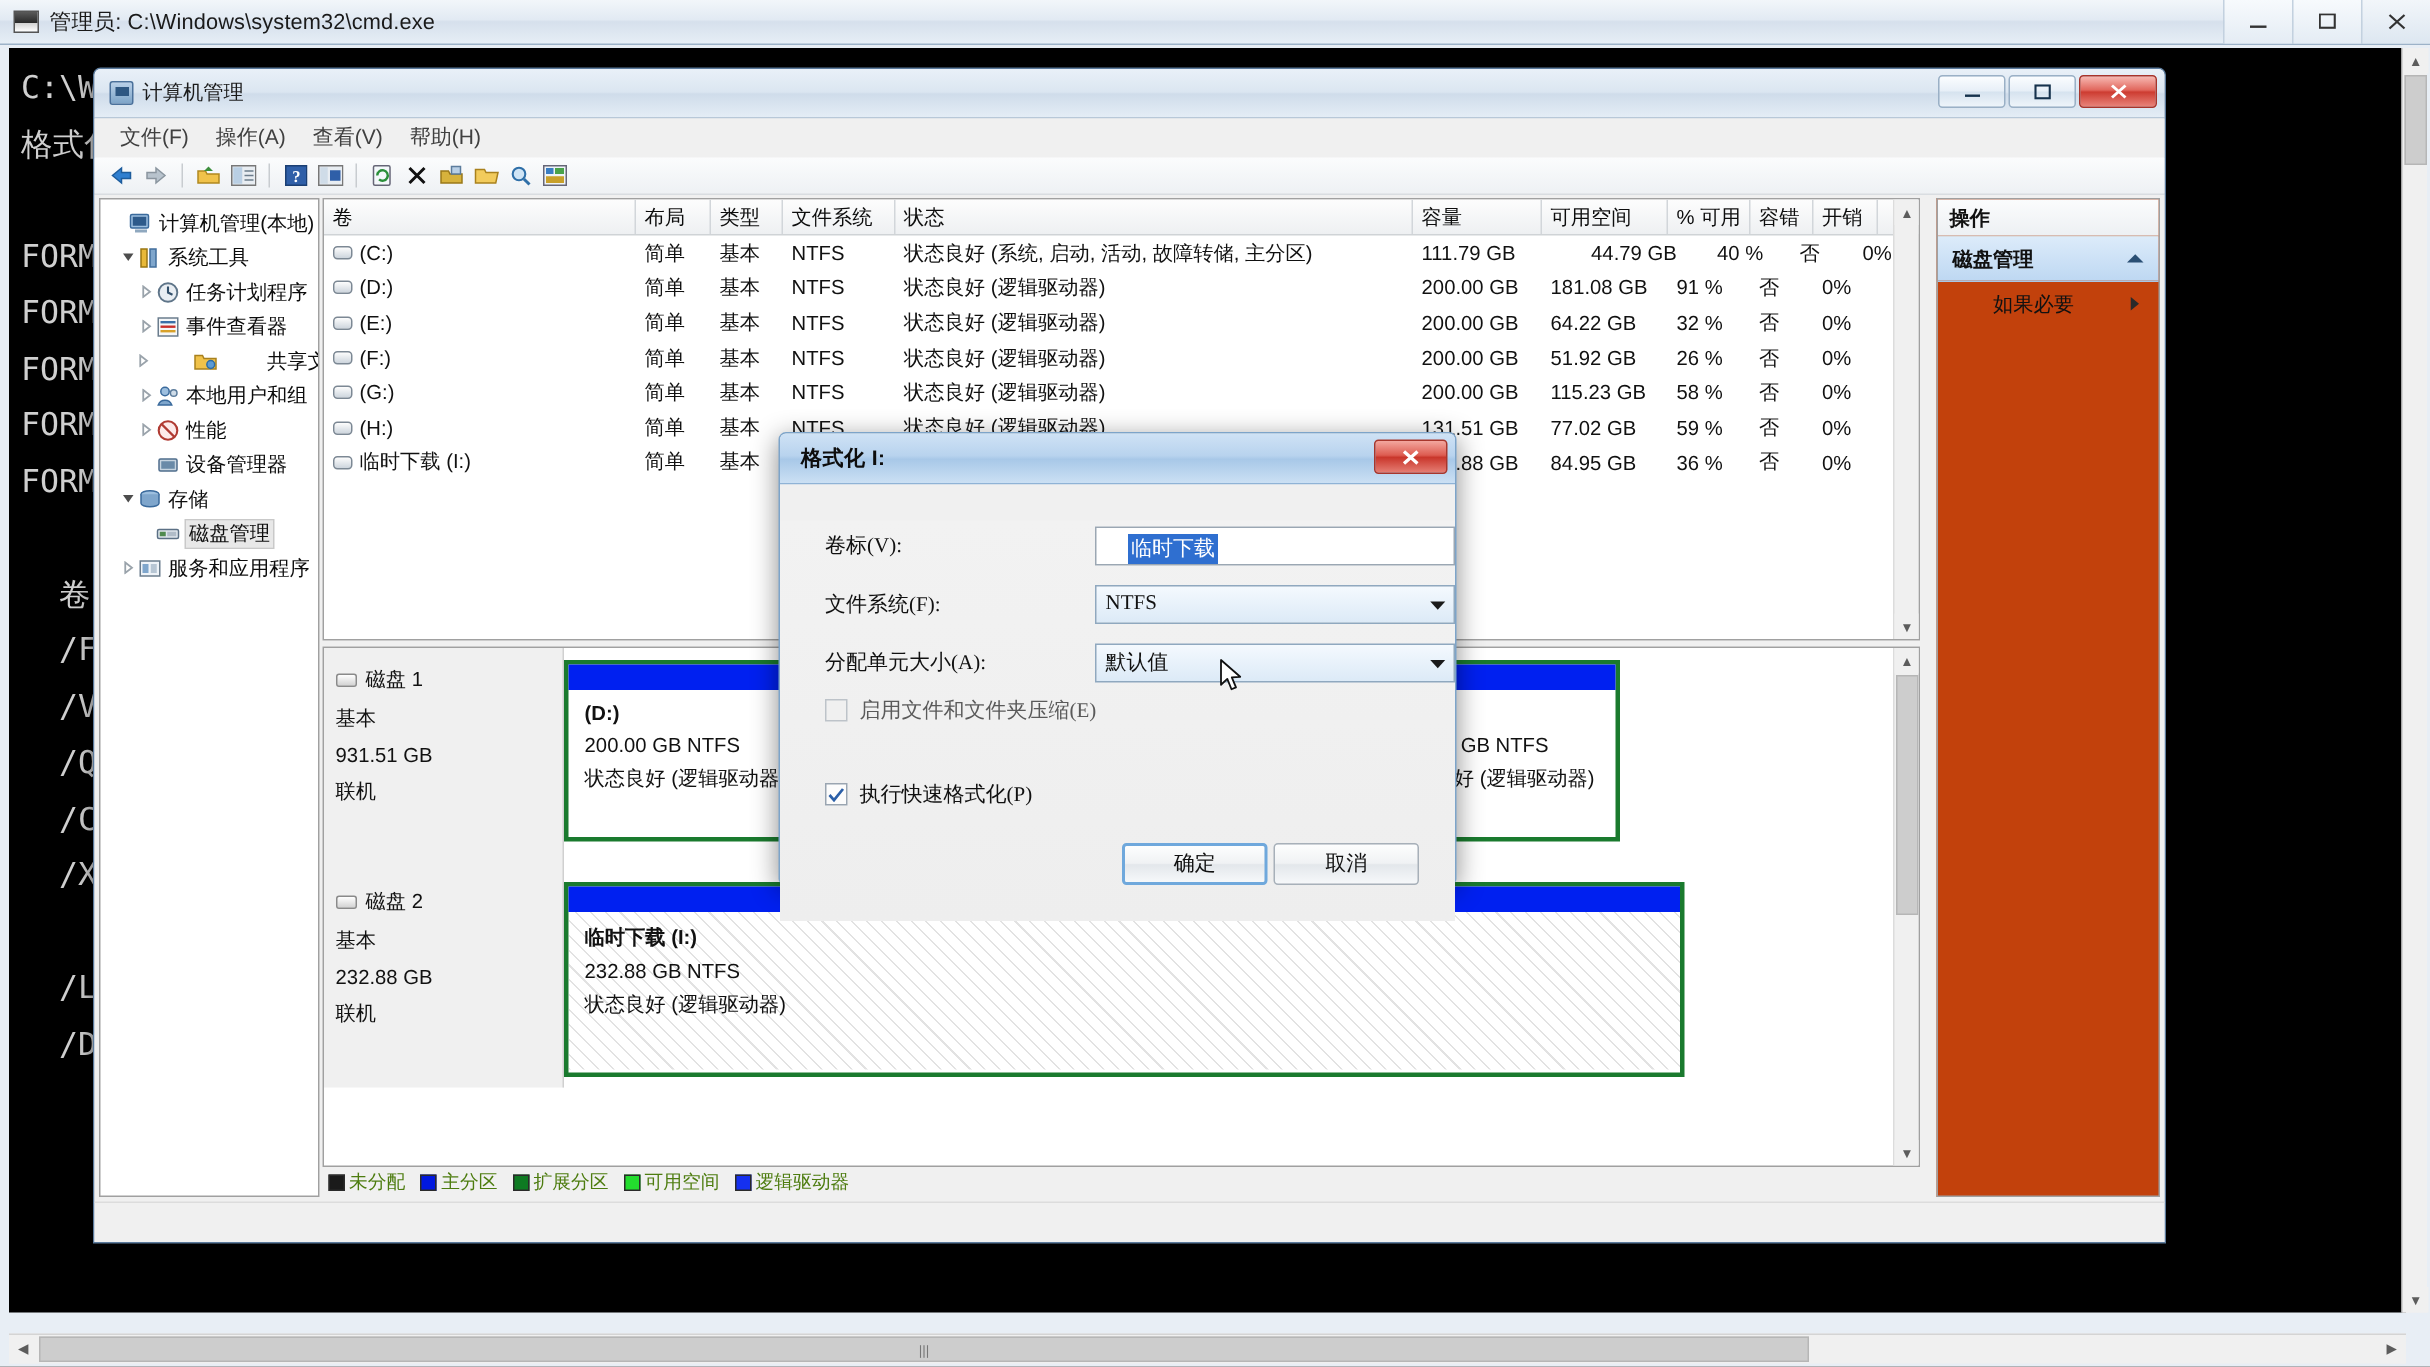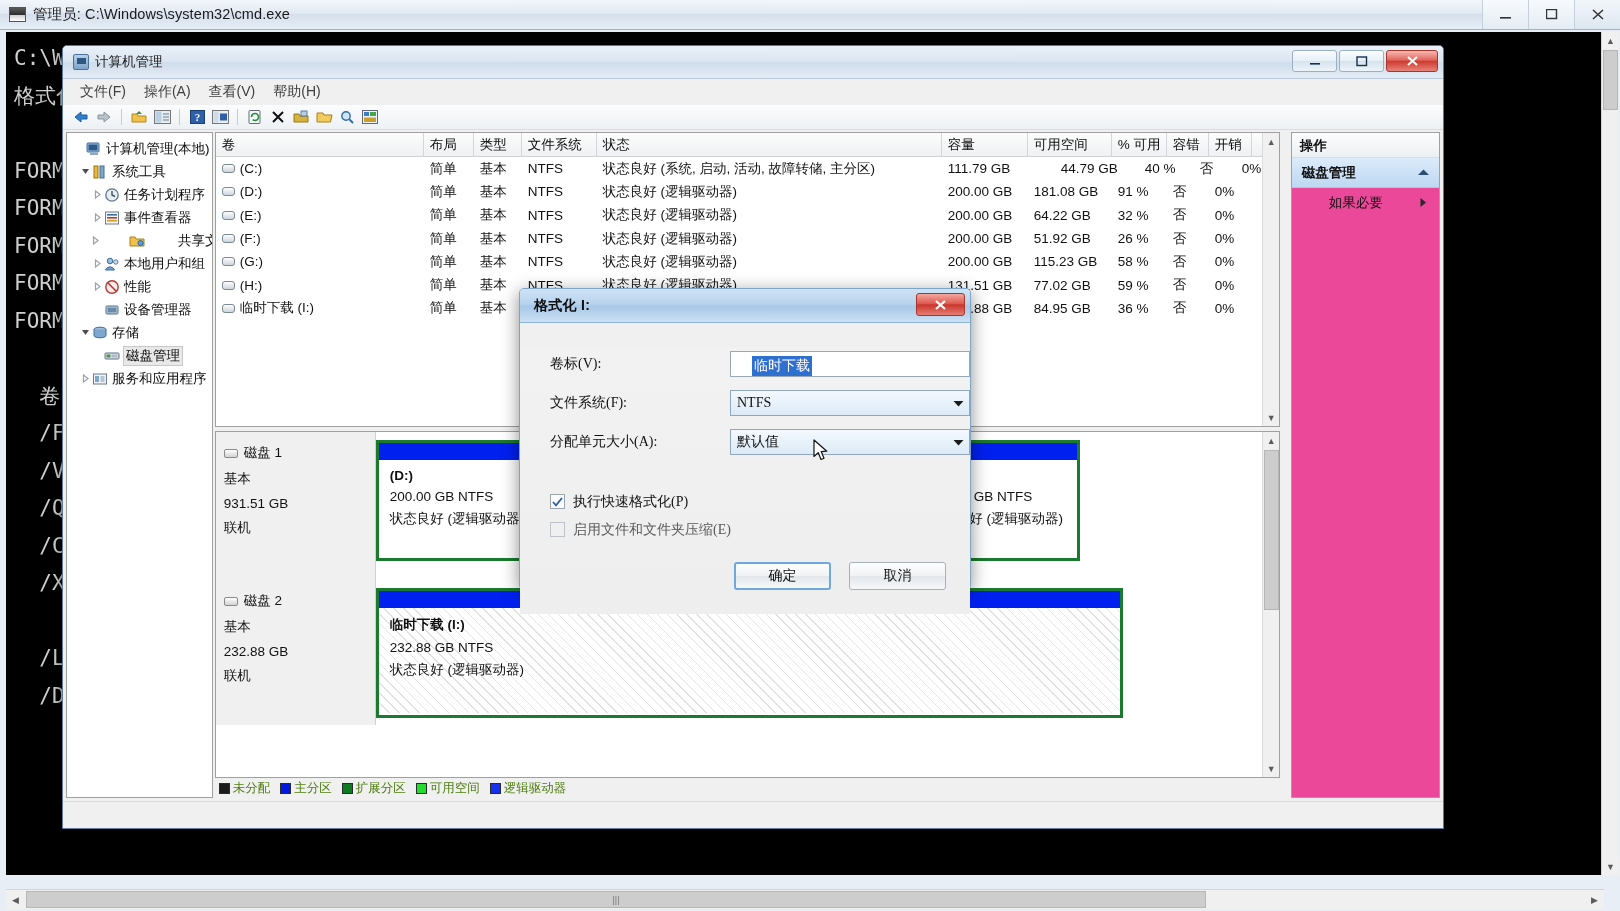--- a/index.html
+++ b/index.html
@@ -179,21 +179,21 @@
   }
 
   
   #legend { height:20px; display:flex; align-items:center; gap:3px; padding-left:4px; }
   .lg { display:flex; align-items:center; gap:3px; margin-right:7px; }
   .lgsq { width:11px;height:11px;border:1px solid #2a2a2a; }
   .lgtx { font-size:12.5px; color:#4d7c0f; }
 
   
   #actions-pane {
-    width:176px; background:#ec4899; border:1px solid #a0a0a0; margin-left:11px;
+    width:176px; background:#c2410c; border:1px solid #a0a0a0; margin-left:11px;
     display:flex; flex-direction:column;
   }
   #actions-header {
     height:25px; padding:4px 0 0 8px; font-size:13.5px; font-weight:bold; color:#111;
     background:linear-gradient(to bottom,#fbfcfd,#edf0f3);
     border-bottom:1px solid #d8dde2;
   }
   .act-section {
     height:30px; display:flex; align-items:center; justify-content:space-between;
     padding:0 9px 0 10px; font-size:13.5px; color:#111; font-weight:bold;
@@ -248,21 +248,21 @@
     position:absolute; right:0; top:0; width:22px; height:24px;
     display:flex; align-items:center; justify-content:center;
   }
   .chk-row { display:flex; align-items:center; gap:8px; padding-left:30px; height:27px; }
   .chkbox {
     width:15px;height:15px;border:1px solid #9aa5b1;background:#fcfcfc;
     display:flex;align-items:center;justify-content:center;
   }
   .chkbox.disabled { background:#f0f0f0; border-color:#bdc3c9; }
   .chk-lbl { font-size:14px; color:#111; font-family:"Liberation Serif",serif; }
-  .fmt-buttons { position:absolute; right:24px; bottom:24px; display:flex; gap:18px; }
+  .fmt-buttons { position:absolute; right:24px; bottom:24px; display:flex; gap:4px; }
   .fmt-btn {
     width:97px;height:28px; font-size:14px; color:#111;
     display:flex;align-items:center;justify-content:center;
     border:1px solid #a7b0b9; border-radius:3px;
     background:linear-gradient(to bottom,#fdfefe 0%,#f0f2f4 48%,#e3e7eb 52%,#f6f8fa 100%);
     font-family:"Liberation Serif",serif;
   }
   .fmt-btn.default { border:2px solid #6fa8dc; }
   #fmt-cursor { position:absolute; left:293px; top:92px; }
 </style>
@@ -882,34 +882,34 @@
       <div class="fmt-combo">
         <span class="cval">默认值</span>
         <span class="carrow">
           <svg width="11" height="7" viewBox="0 0 11 7">
               <path d="M0.5 1 L10.5 1 L5.5 6.5 Z" fill="#1a1a1a"></path>
             </svg>
         </span>
       </div>
     </div>
 
+    <div class="chk-row" style="margin-top:1px;">
+      <span class="chkbox disabled"></span>
+      <span class="chk-lbl" style="color:#5a5a5a;">启用文件和文件夹压缩(E)</span>
+    </div>
+
     <div class="chk-row" style="margin-top:29px;">
       <span class="chkbox">
         <svg width="11" height="10" viewBox="0 0 11 10">
             <path d="M1 5 L4 8.4 L10 1" stroke="#2b5fa8" stroke-width="1.8" fill="none"></path>
           </svg>
       </span>
       <span class="chk-lbl">执行快速格式化(P)</span>
     </div>
 
-    <div class="chk-row" style="margin-top:1px;">
-      <span class="chkbox disabled"></span>
-      <span class="chk-lbl" style="color:#5a5a5a;">启用文件和文件夹压缩(E)</span>
-    </div>
-
     <div class="fmt-buttons">
       <div class="fmt-btn default">确定</div>
       <div class="fmt-btn">取消</div>
     </div>
 
     <div id="fmt-cursor">
       <svg width="18" height="24" viewBox="0 0 18 24">
         <path d="M1 1 L1 17.5 L5.2 13.6 L8 20.5 L11 19.2 L8.2 12.6 L13.8 12.2 Z" fill="#ffffff" stroke="#111111" stroke-width="1.2" stroke-linejoin="round"></path>
       </svg>
     </div>

